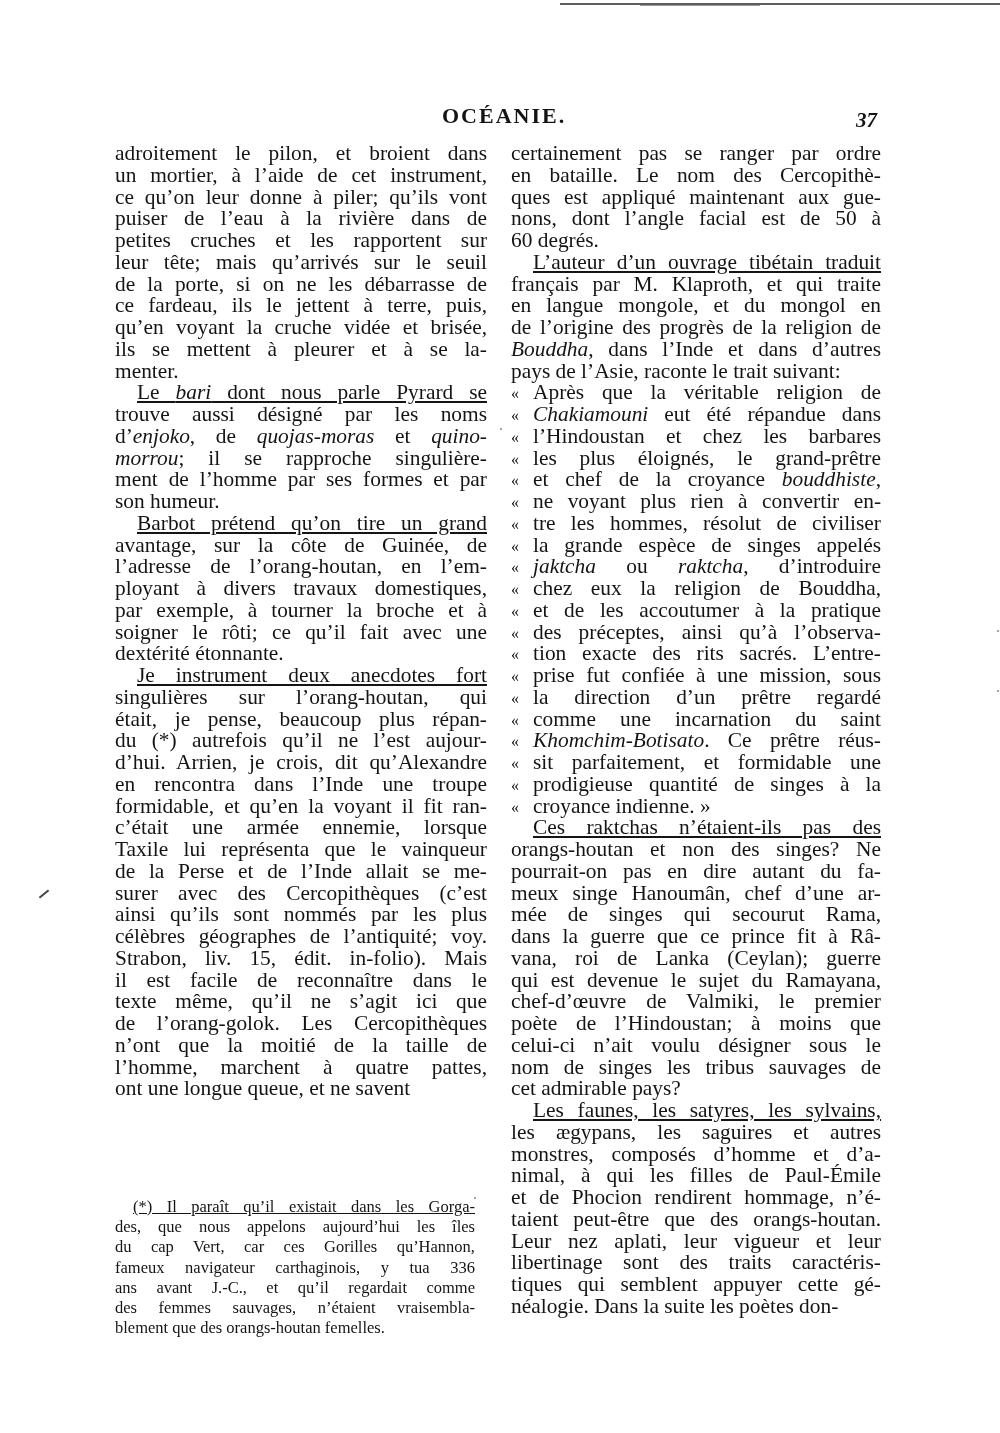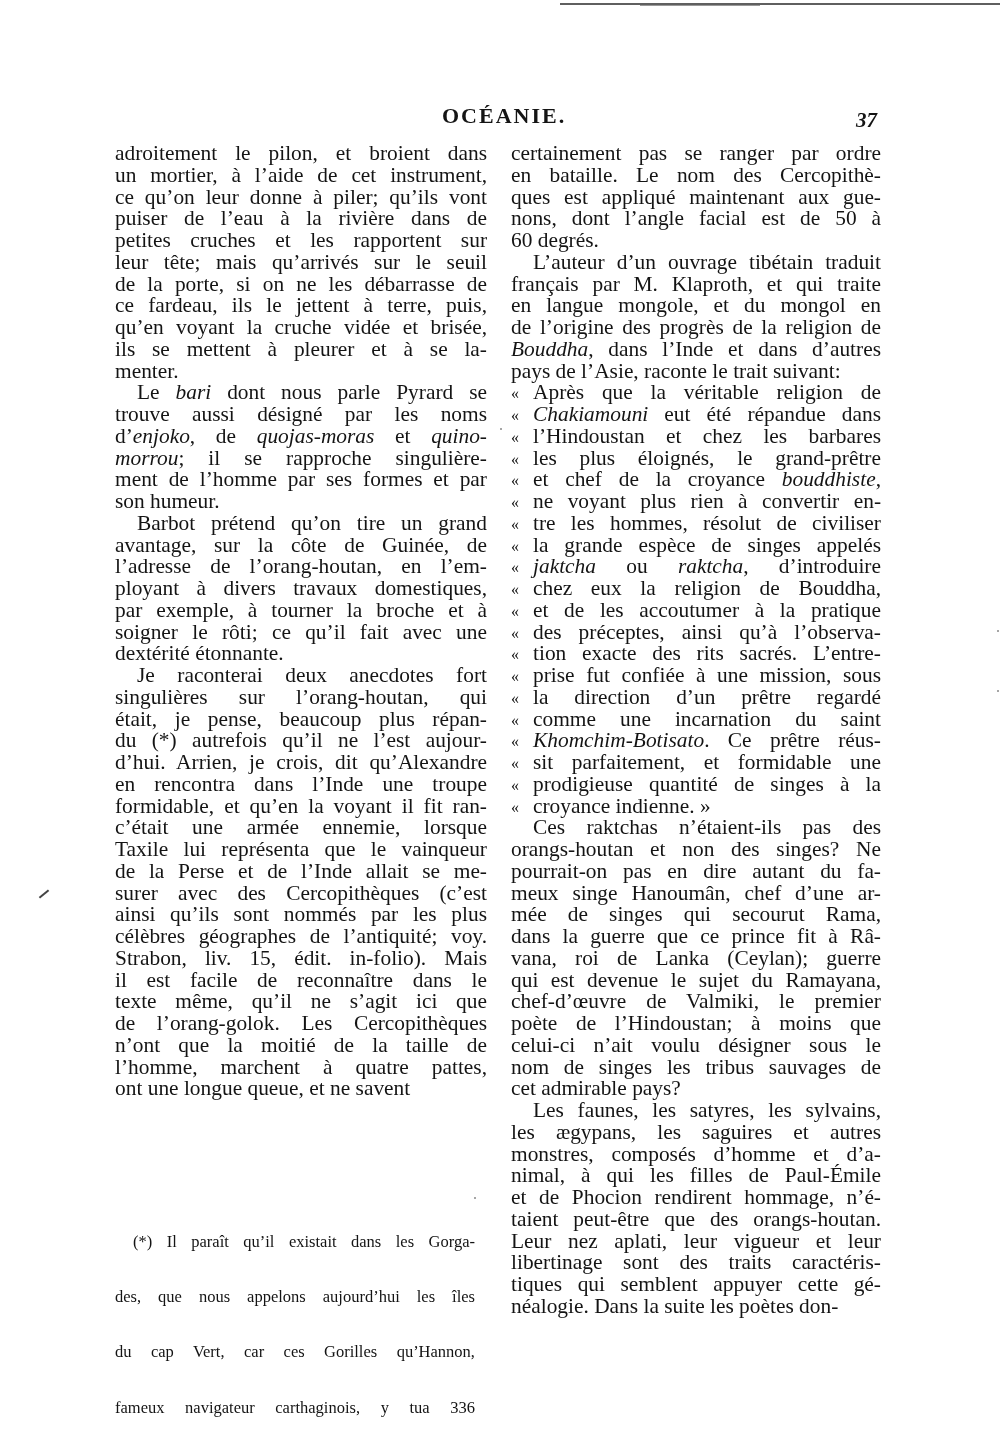--- a/index.html
+++ b/index.html
@@ -28,28 +28,28 @@
       position: absolute; top: 143px;
       font-size: 21.4px; line-height: 21.75px;
     }
     .col-left { left: 115px; width: 372px; }
     .col-right { left: 511px; width: 370px; }
     .line {
       display: block; white-space: nowrap; text-align: justify;
       text-align-last: justify; height: 21.75px;
     }
     .line.last { text-align-last: left; }
-    .line.indent { padding-left: 22px; }
+    .line.indent { padding-left: 22px; text-decoration: underline; }
     .q { display: inline-block; width: 22px; font-size: 16px; text-align: left; }
     i { font-style: italic; }
     .footnote {
       position: absolute; left: 115px; top: 1197px; width: 360px;
       font-size: 16.5px; line-height: 20.2px;
     }
-    .footnote .line { height: 20.2px; margin-top: 35px; }
+    .footnote .line { height: 20.2px; }
     .footnote .line.indent { padding-left: 18px; }
     .speck { position: absolute; width: 2px; height: 2px; background: #888; border-radius: 1px; }
     .stray-mark {
       position: absolute; left: 38px; top: 893px; width: 12px; height: 2px;
       background: #444; transform: rotate(-40deg);
     }
   </style>
 </head>
 <body>
 
@@ -84,21 +84,21 @@
     <div>
       <span class="line indent">Barbot prétend qu’on tire un grand</span>
       <span class="line">avantage, sur la côte de Guinée, de</span>
       <span class="line">l’adresse de l’orang-houtan, en l’em-</span>
       <span class="line">ployant à divers travaux domestiques,</span>
       <span class="line">par exemple, à tourner la broche et à</span>
       <span class="line">soigner le rôti; ce qu’il fait avec une</span>
       <span class="line last">dextérité étonnante.</span>
     </div>
     <div>
-      <span class="line indent">Je raconterai deux anecdotes fort</span>
+      <span class="line indent">Je instrument deux anecdotes fort</span>
       <span class="line">singulières sur l’orang-houtan, qui</span>
       <span class="line">était, je pense, beaucoup plus répan-</span>
       <span class="line">du (*) autrefois qu’il ne l’est aujour-</span>
       <span class="line">d’hui. Arrien, je crois, dit qu’Alexandre</span>
       <span class="line">en rencontra dans l’Inde une troupe</span>
       <span class="line">formidable, et qu’en la voyant il fit ran-</span>
       <span class="line">c’était une armée ennemie, lorsque</span>
       <span class="line">Taxile lui représenta que le vainqueur</span>
       <span class="line">de la Perse et de l’Inde allait se me-</span>
       <span class="line">surer avec des Cercopithèques (c’est</span>

